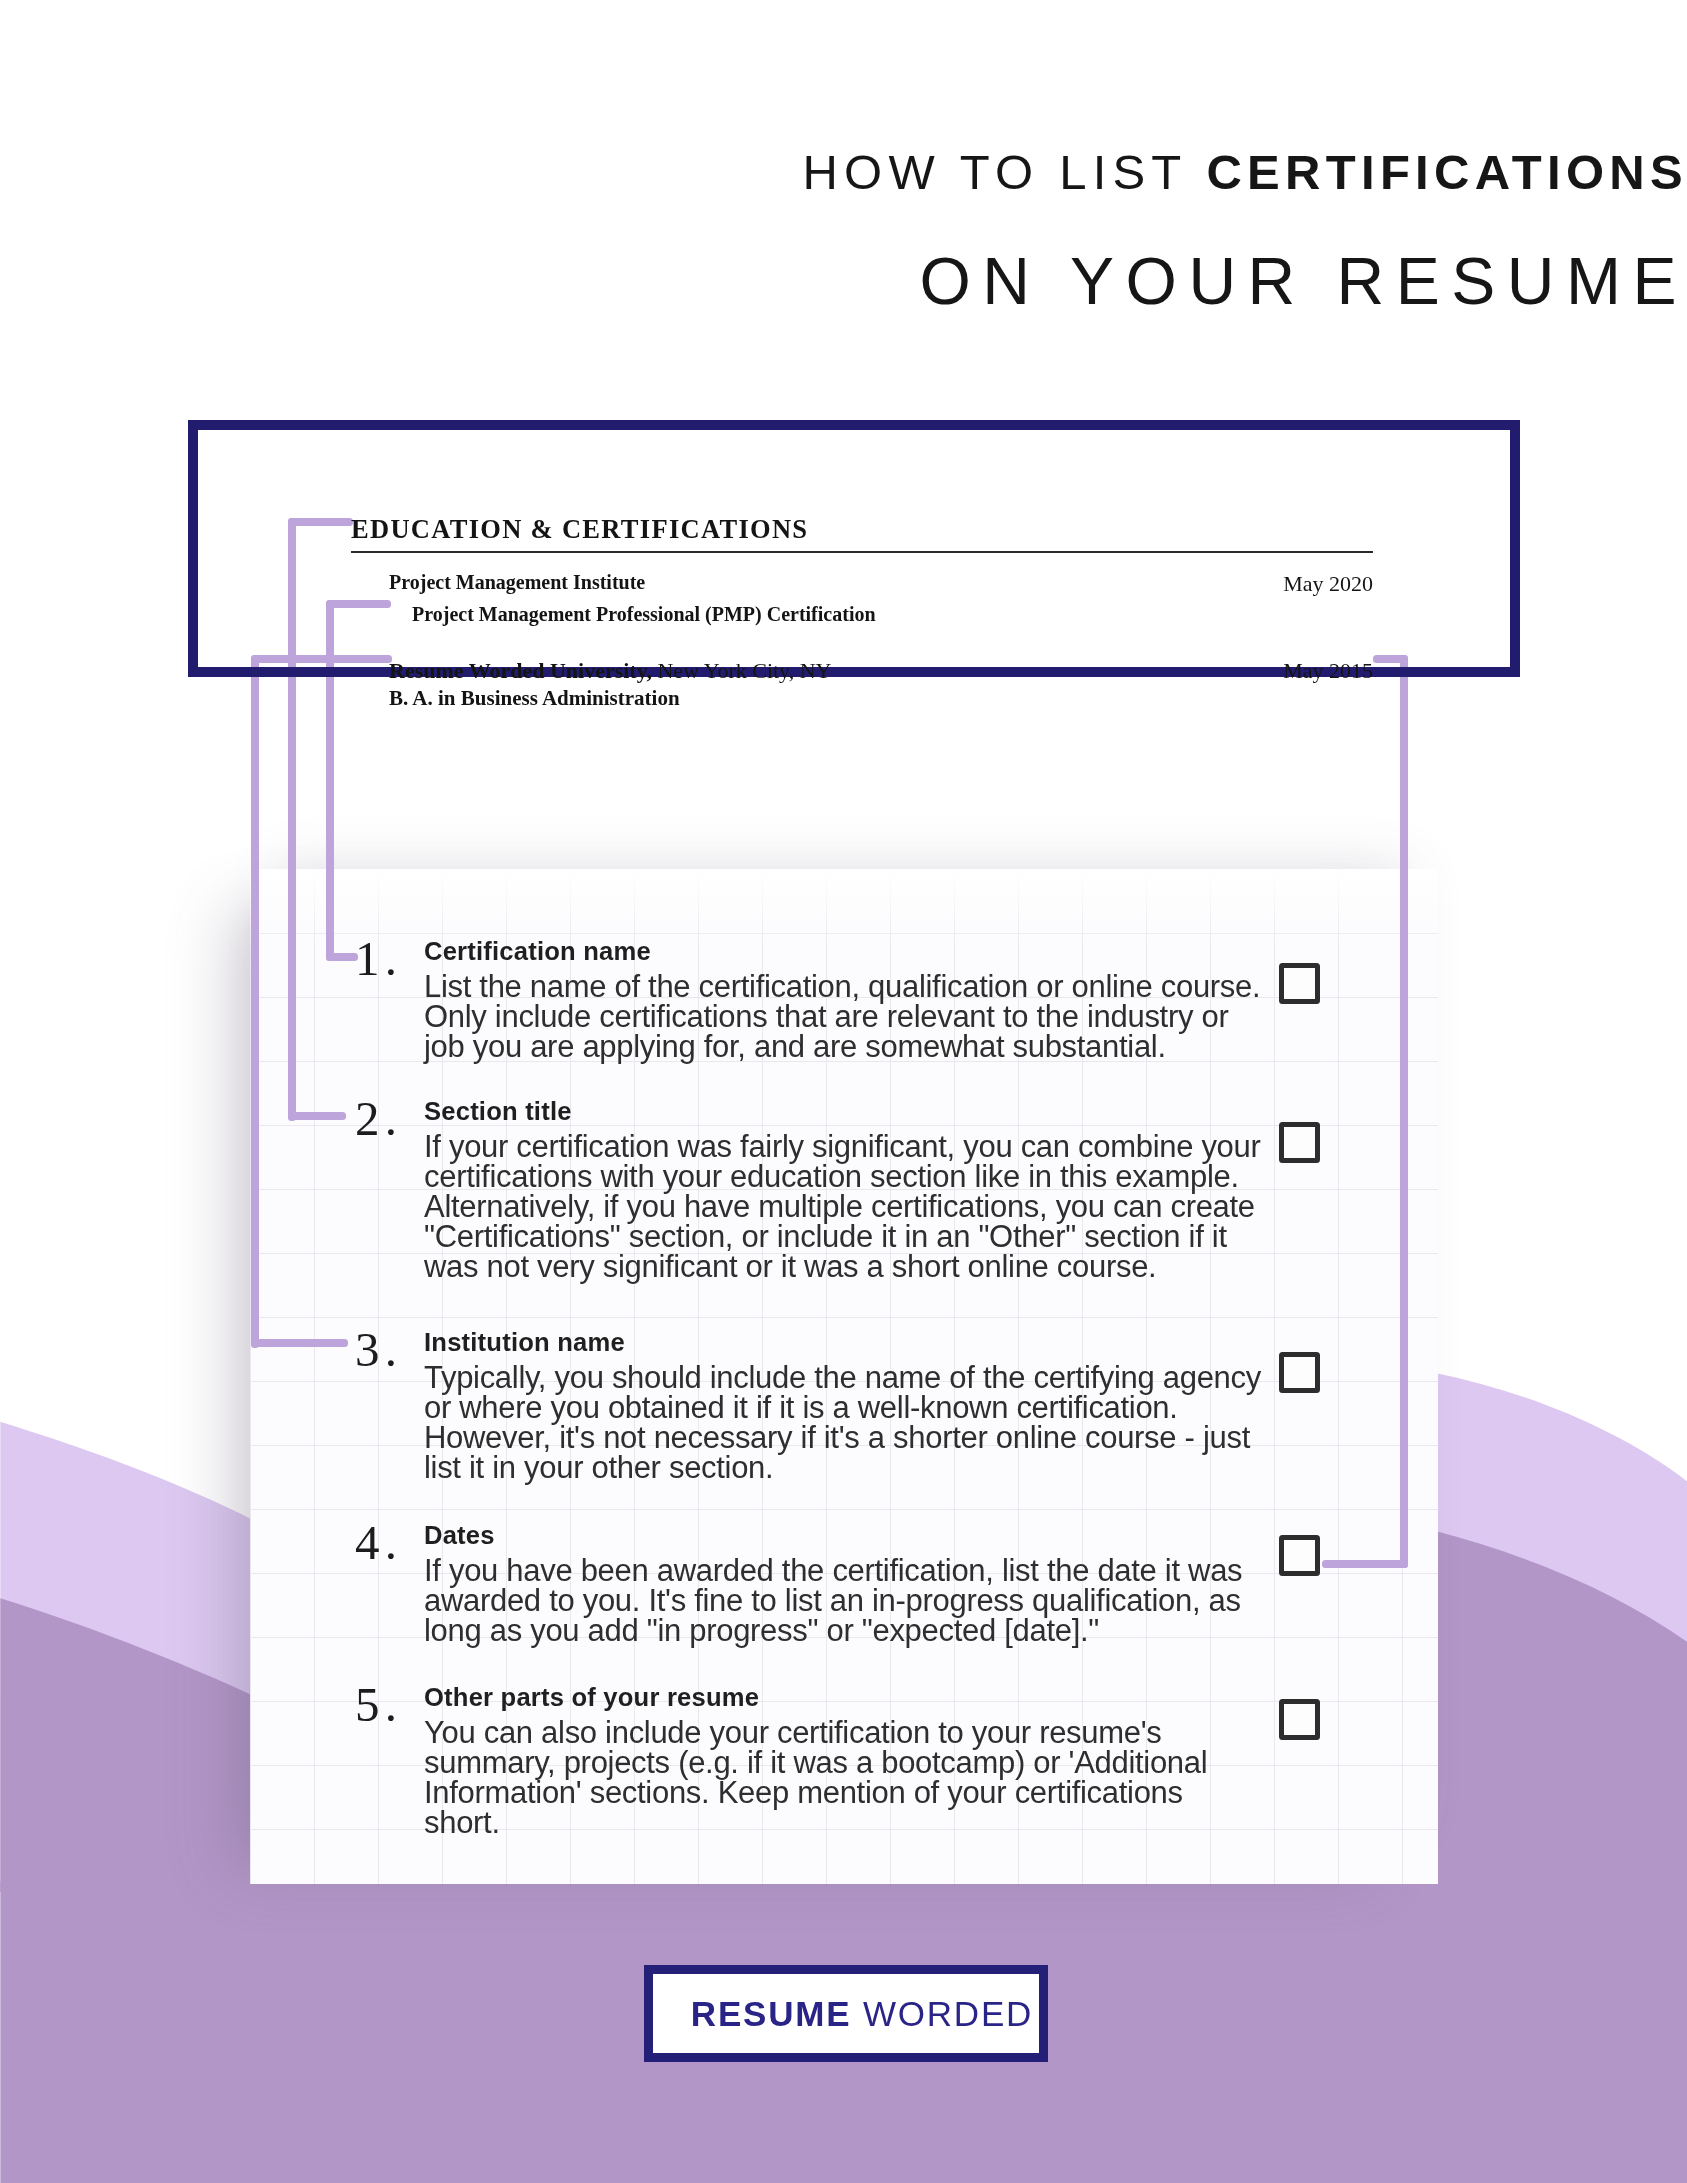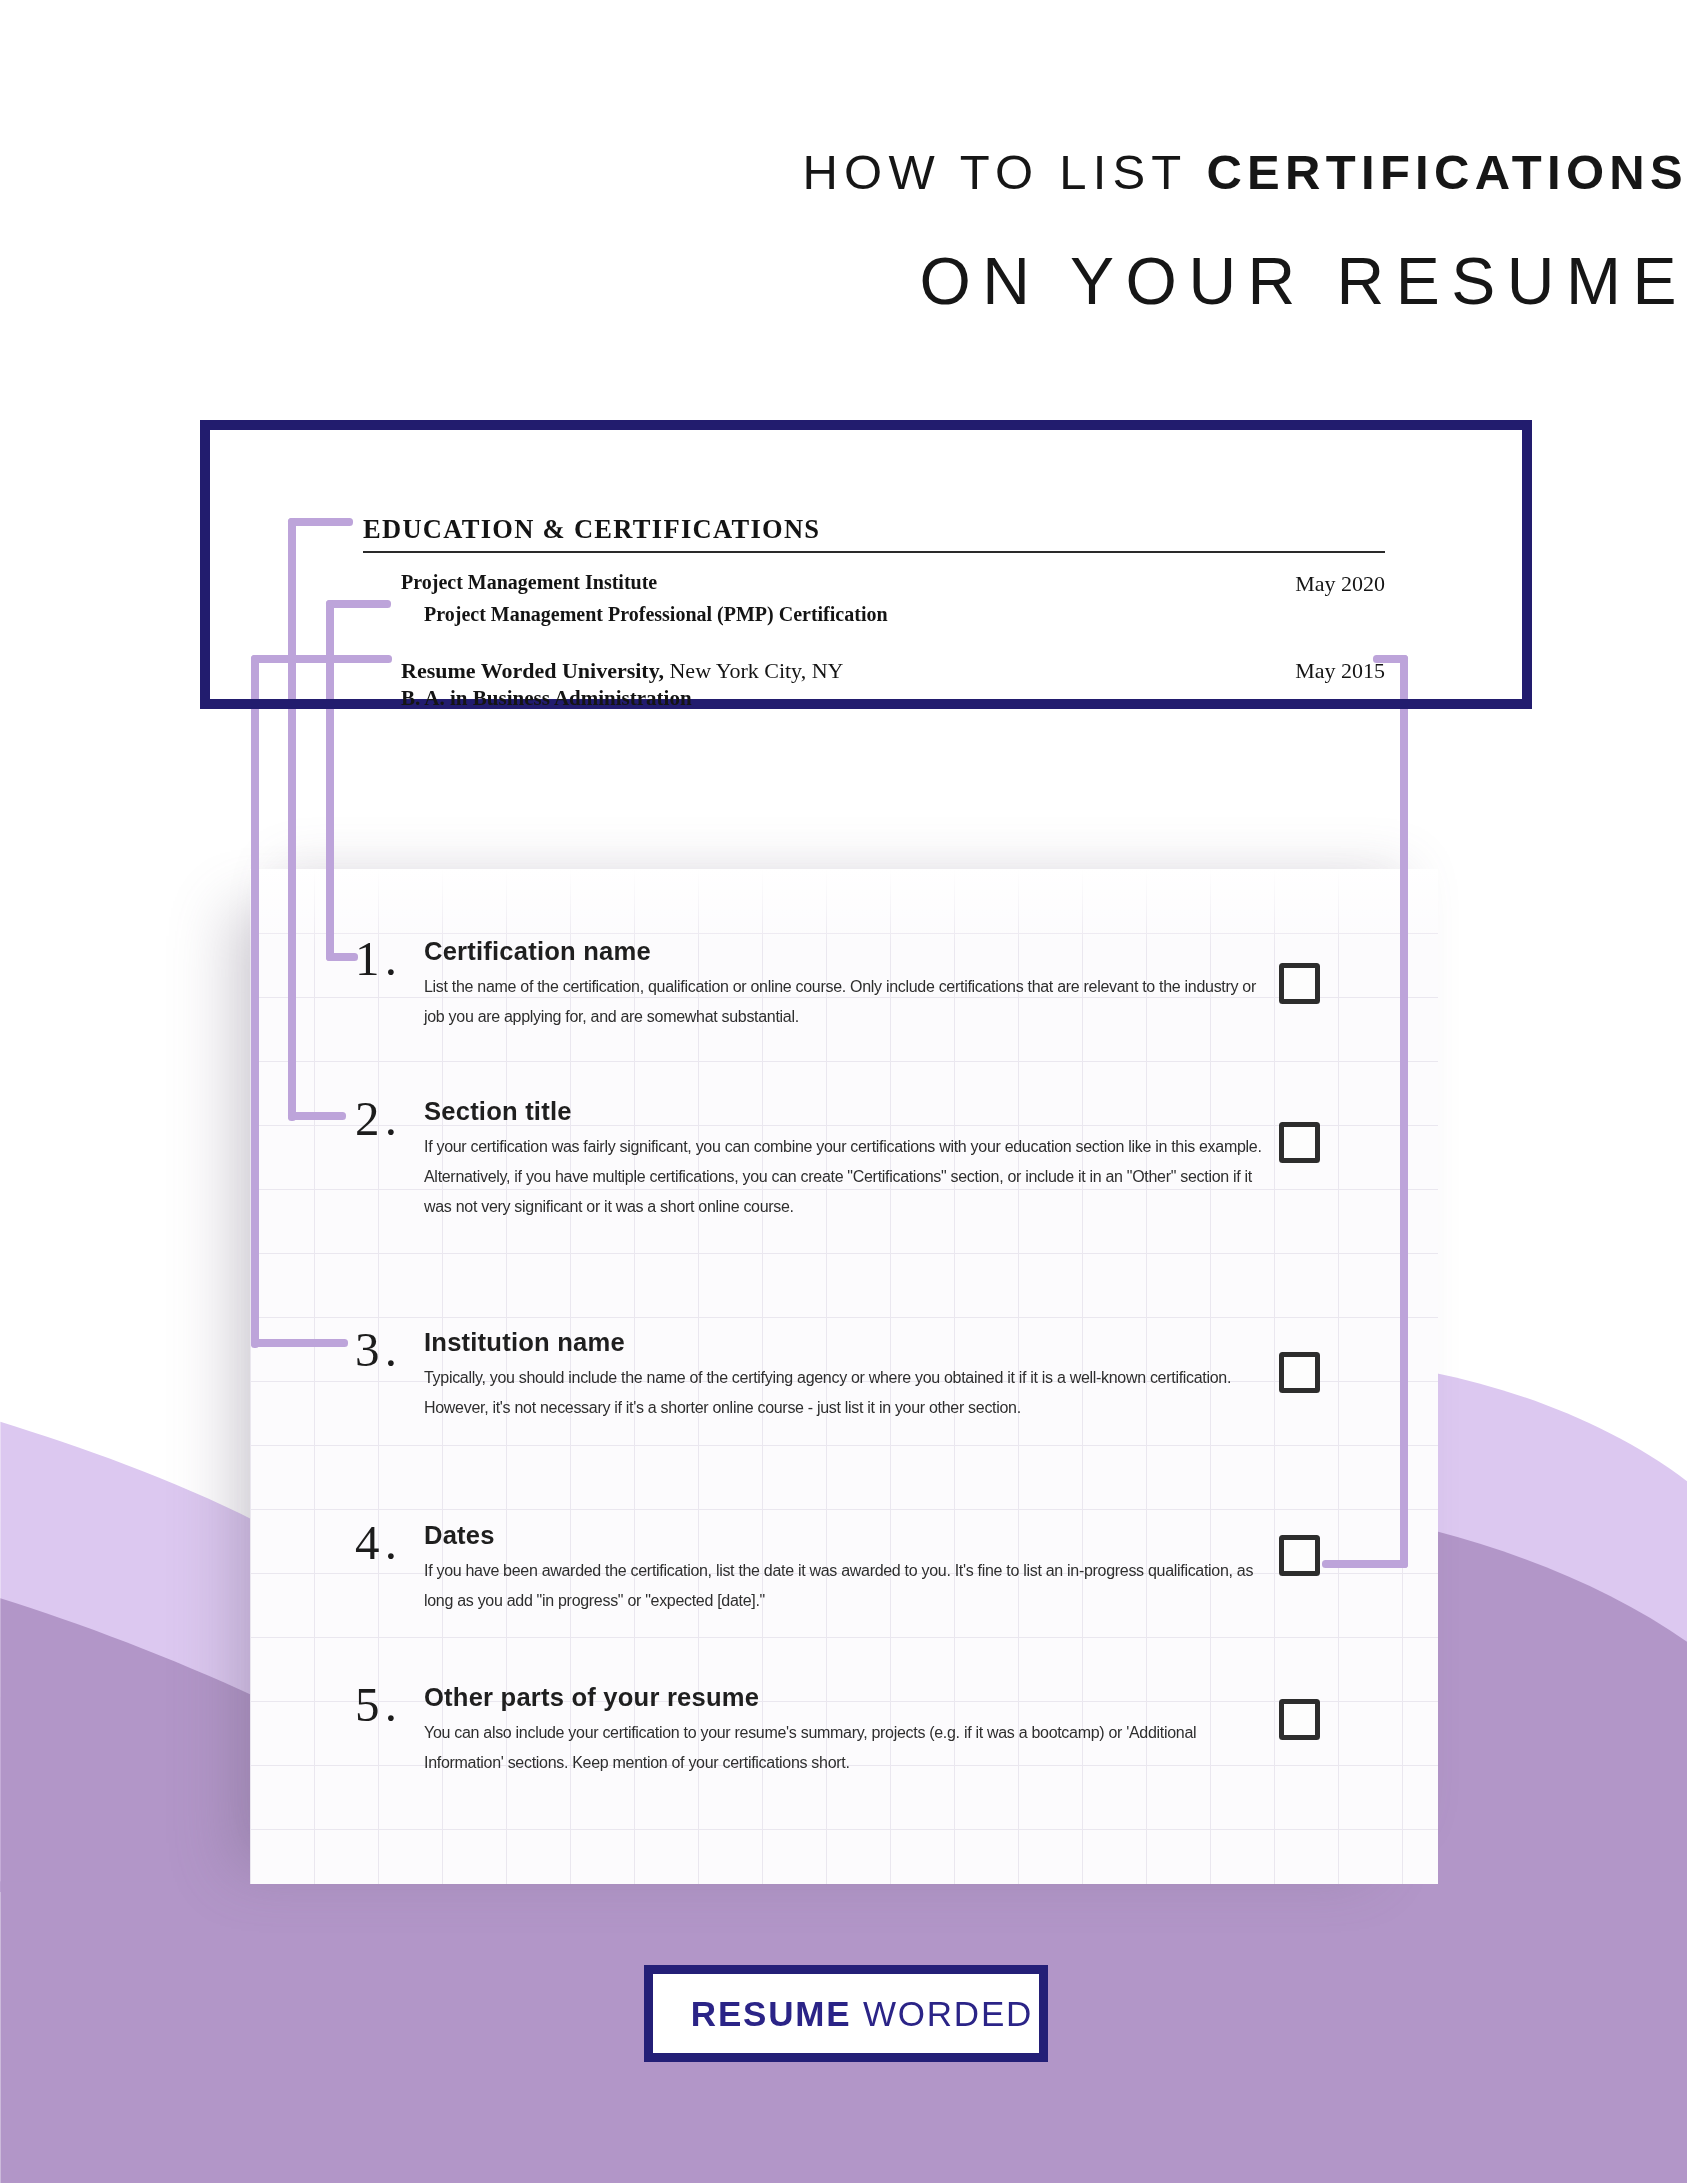--- a/index.html
+++ b/index.html
@@ -10,21 +10,21 @@
   
   .title-line{position:absolute;left:0;width:1688px;text-align:right;color:#161616;
               font-family:"Liberation Sans",sans-serif;white-space:nowrap;}
   #title-line1{top:144px;font-size:49px;letter-spacing:6.2px;font-weight:300;}
   #title-line1 .t-bold{font-weight:800;letter-spacing:5.3px;}
   #title-line2{top:243px;font-size:66px;letter-spacing:11.5px;font-weight:300;}
 
   
   #resume-bg{position:absolute;left:188px;top:420px;width:1332px;height:361px;
              background:#ffffff;z-index:2;box-sizing:border-box;}
-  #resume-frame{position:absolute;left:200px;top:420px;width:1332px;height:289px;
+  #resume-frame{position:absolute;left:188px;top:420px;width:1332px;height:257px;
                 border:10.6px solid #221c6e;box-sizing:border-box;z-index:4;}
   .rz{position:absolute;font-family:"Liberation Serif",serif;color:#141414;white-space:nowrap;}
   #rz-heading{left:153px;top:84px;font-size:26.5px;font-weight:700;letter-spacing:1.3px;}
   #rz-rule{position:absolute;left:153px;top:121px;width:1022px;height:1.8px;background:#2a2a2a;}
   #rz-org1{left:191px;top:141px;font-size:20px;font-weight:700;}
   #rz-detail1{left:191px;top:173px;font-size:20px;font-weight:700;margin-left:23px;}
   #rz-org2{left:191px;top:228px;font-size:22px;font-weight:700;}
   #rz-org2 .rz-city{font-weight:400;}
   #rz-detail2{left:191px;top:256px;font-size:21px;font-weight:700;}
   #rz-date1{top:141px;right:137px;font-size:22px;font-weight:400;}
@@ -55,21 +55,21 @@
   #conn-d-stub {left:1373px;top:655px;width:35px;height:8px;}
   #conn-d-vert {left:1400px;top:655px;width:8px;height:913px;}
   #conn-d-elbow{left:1322px;top:1560px;width:86px;height:8px;}
 
   
   .step{position:absolute;left:355px;width:909px;z-index:2;}
   .step-num{position:absolute;left:0;top:-7px;font-family:"Liberation Serif",serif;
             font-size:49px;font-weight:400;color:#1c1c1c;letter-spacing:5.3px;}
   .step-content{margin-left:69px;width:838px;}
   .step-heading{font-size:25.6px;font-weight:700;color:#1f1f1f;letter-spacing:0.2px;margin:0 0 6.2px 0;}
-  .step-body{font-size:16px;font-weight:400;color:#2e2e2e;line-height:30px;letter-spacing:-0.3px;margin:0;}
+  .step-body{font-size:31px;font-weight:400;color:#2e2e2e;line-height:30px;letter-spacing:-0.3px;margin:0;}
   #step-1{top:937px;} #step-2{top:1097px;} #step-3{top:1328px;} #step-4{top:1521px;} #step-5{top:1683px;}
 
   .checkbox{position:absolute;left:1279px;width:41px;height:41px;border:5.3px solid #2d2d2d;
             border-radius:3.5px;background:#fdfdfd;box-sizing:border-box;z-index:2;}
   #checkbox-1{top:963px;} #checkbox-2{top:1122px;} #checkbox-3{top:1352px;}
   #checkbox-4{top:1535px;} #checkbox-5{top:1699px;}
 
   
   #logo-box{position:absolute;left:644px;top:1965px;width:404px;height:97px;background:#ffffff;
             border:9.7px solid #241f77;box-sizing:border-box;z-index:2;

